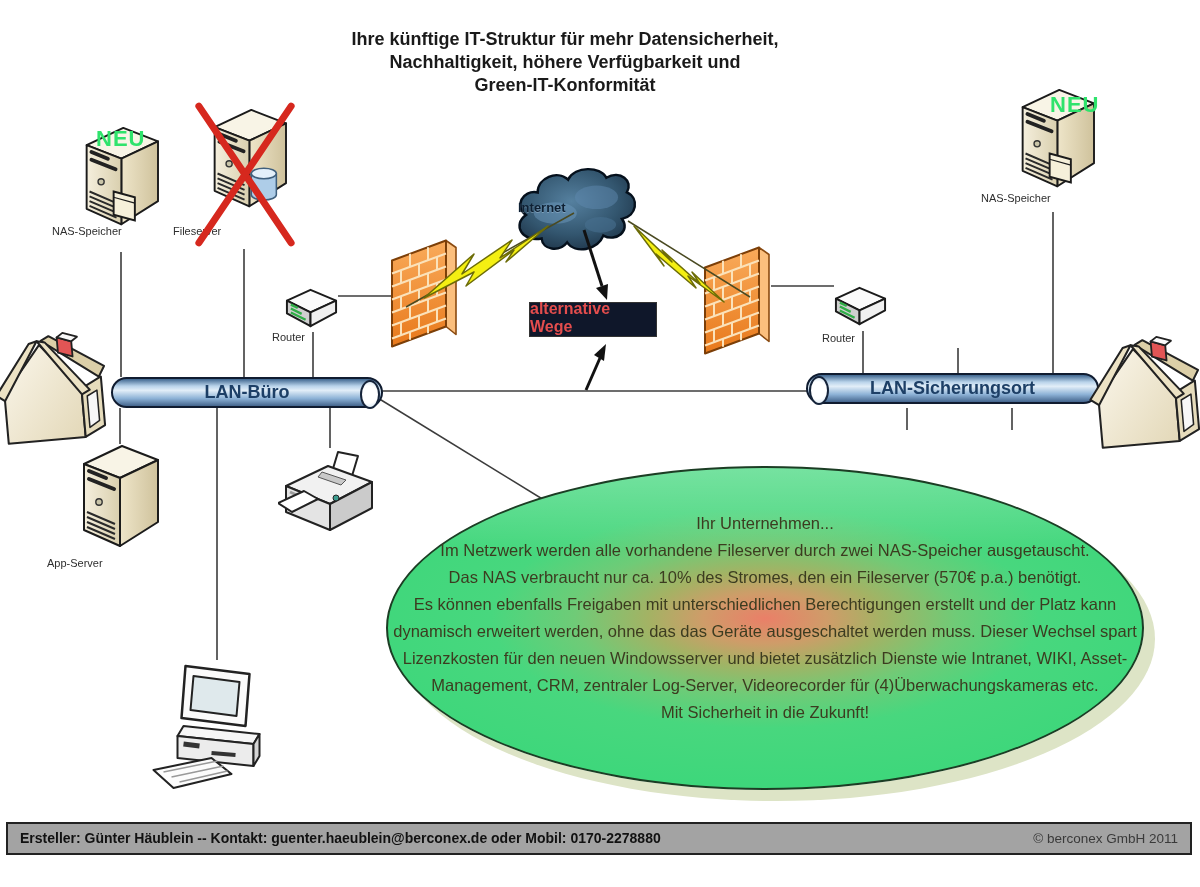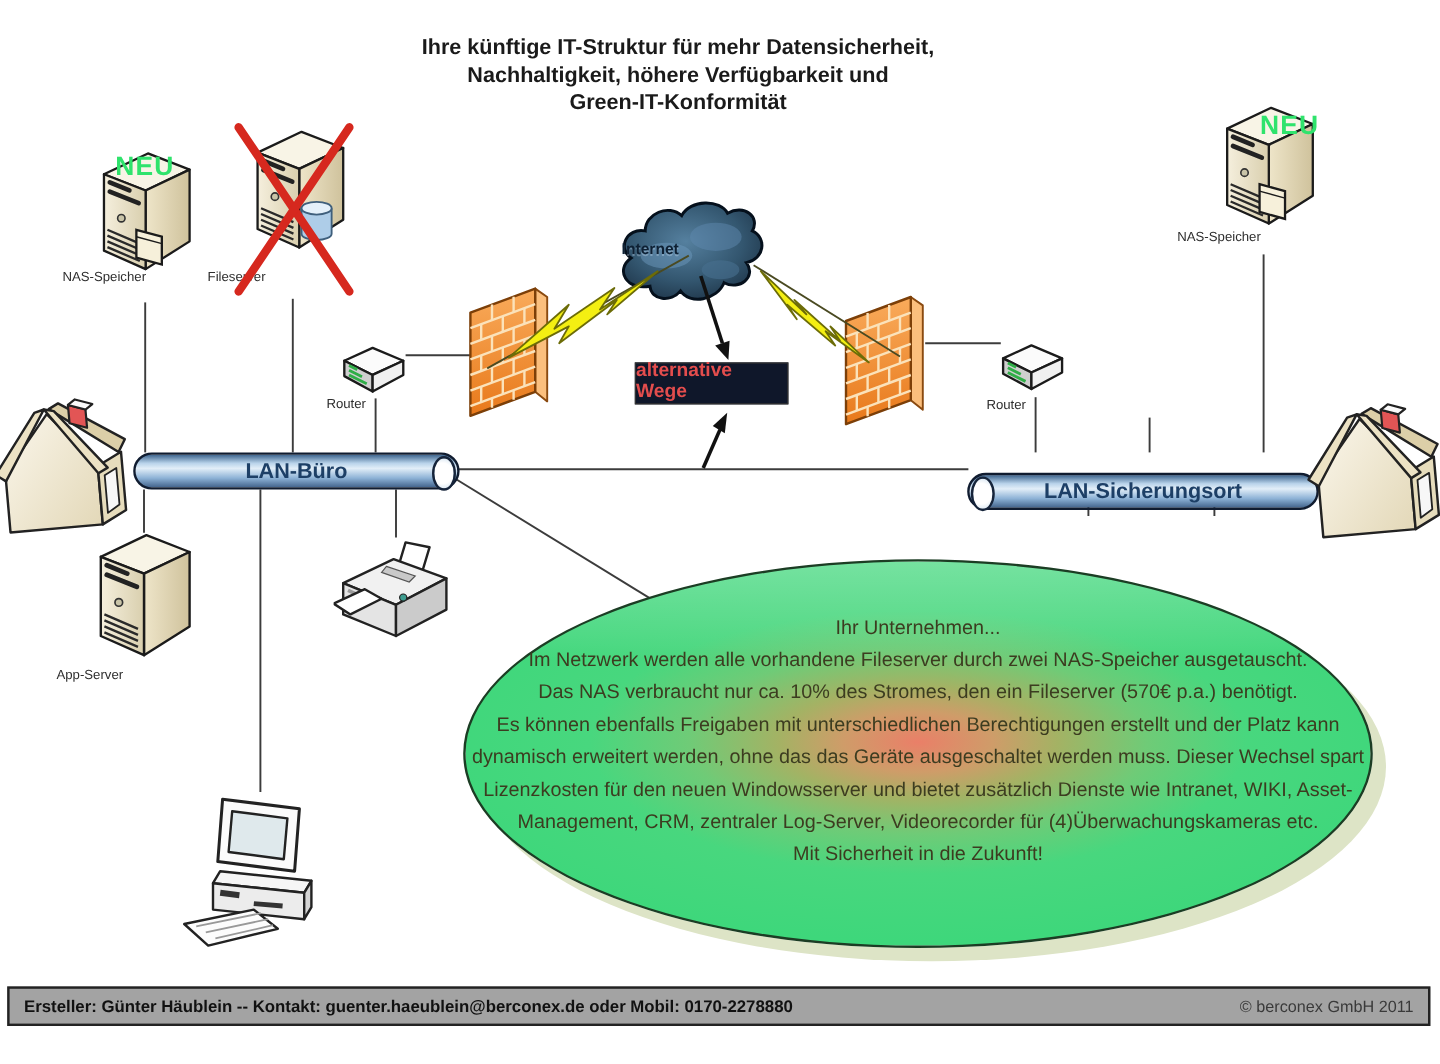--- a/index.html
+++ b/index.html
@@ -218,21 +218,21 @@
       <use href="#sym-house"></use>
     </svg>
   <svg class="abs house" style="left:1088px;top:332px" width="114" height="124" viewBox="0 0 112 122">
       <use href="#sym-house"></use>
     </svg>
 
   <div class="abs pill" style="left:111px;top:377px;width:272px">
     <span>LAN-Büro</span>
     <i class="pill-cap" style="right:1px"></i>
   </div>
-  <div class="abs pill" style="left:806px;top:394px;width:293px">
+  <div class="abs pill" style="left:806px;top:373px;width:293px">
     <span>LAN-Sicherungsort</span>
     <i class="pill-cap" style="left:1px"></i>
   </div>
 
   <svg class="abs icon" style="left:1006px;top:86px" width="95" height="108" viewBox="0 0 92 112">
     <use href="#sym-server"></use>
     <polygon points="42,70 64,76 64,100 42,94" fill="#f6f0da" stroke="#1b1b1b" stroke-width="2"></polygon>
     <path d="M42,76 L64,82" stroke="#1b1b1b" stroke-width="1.2"></path>
   </svg>
   <div class="abs neu" style="left:1050px;top:92px">NEU</div>

